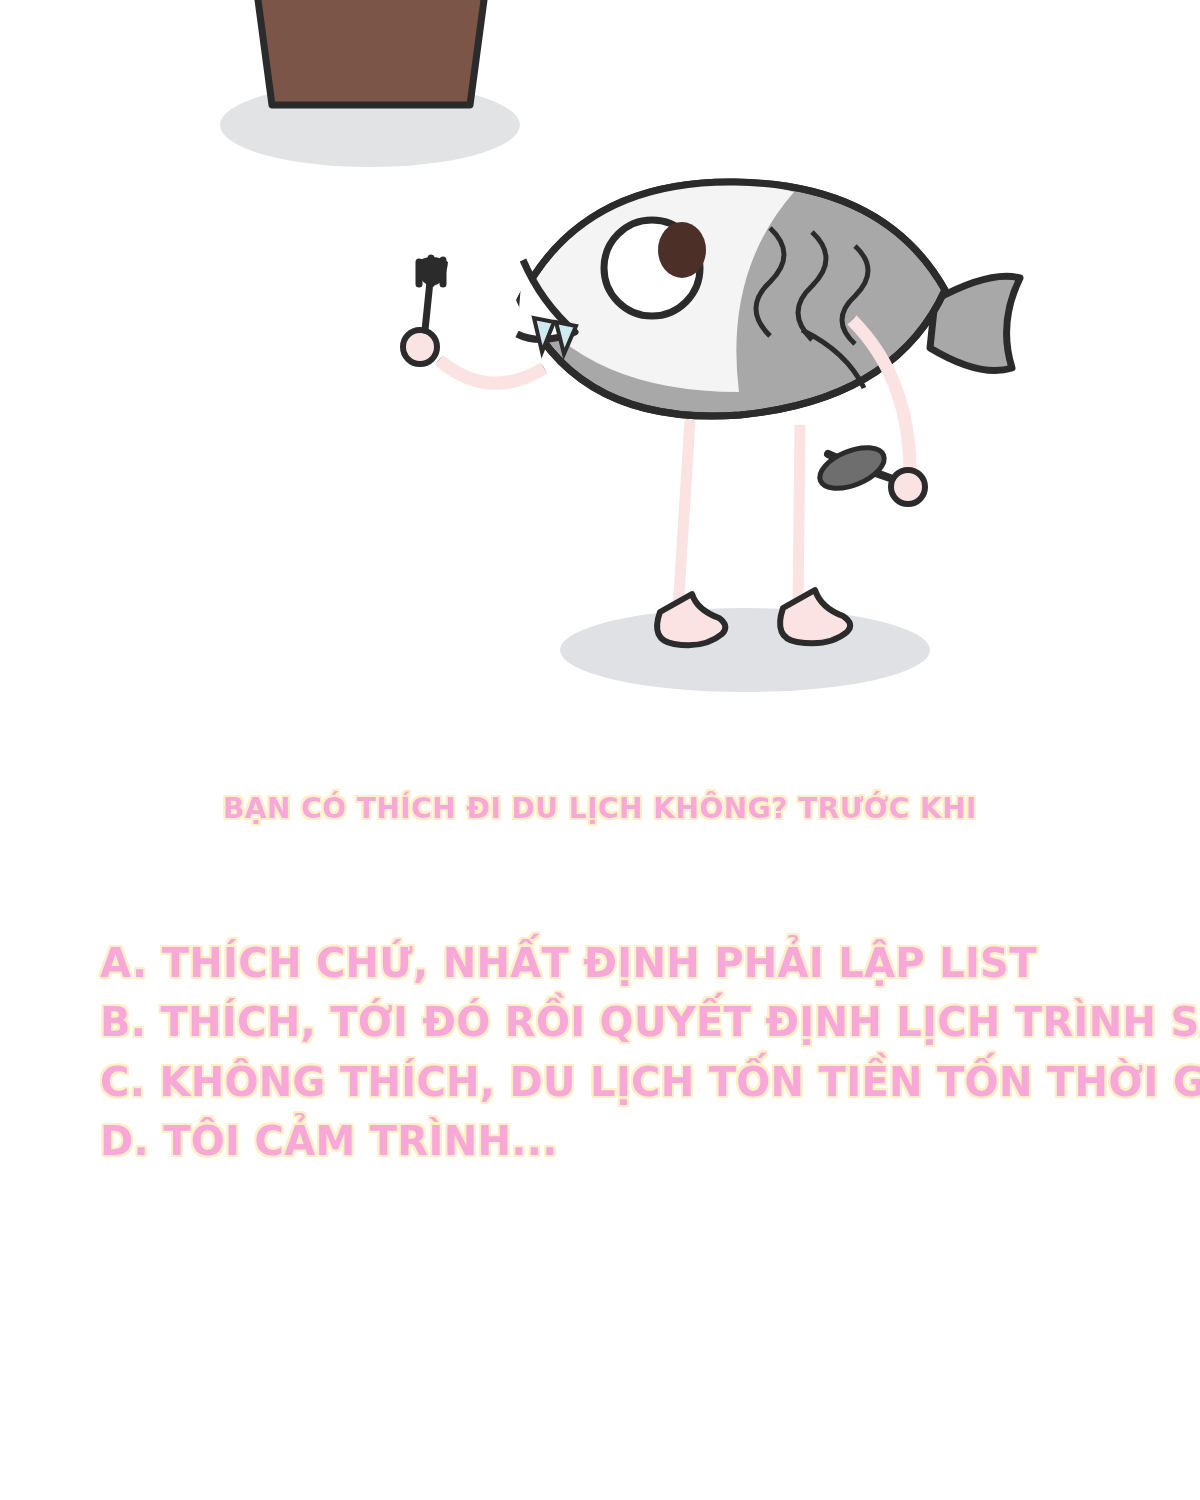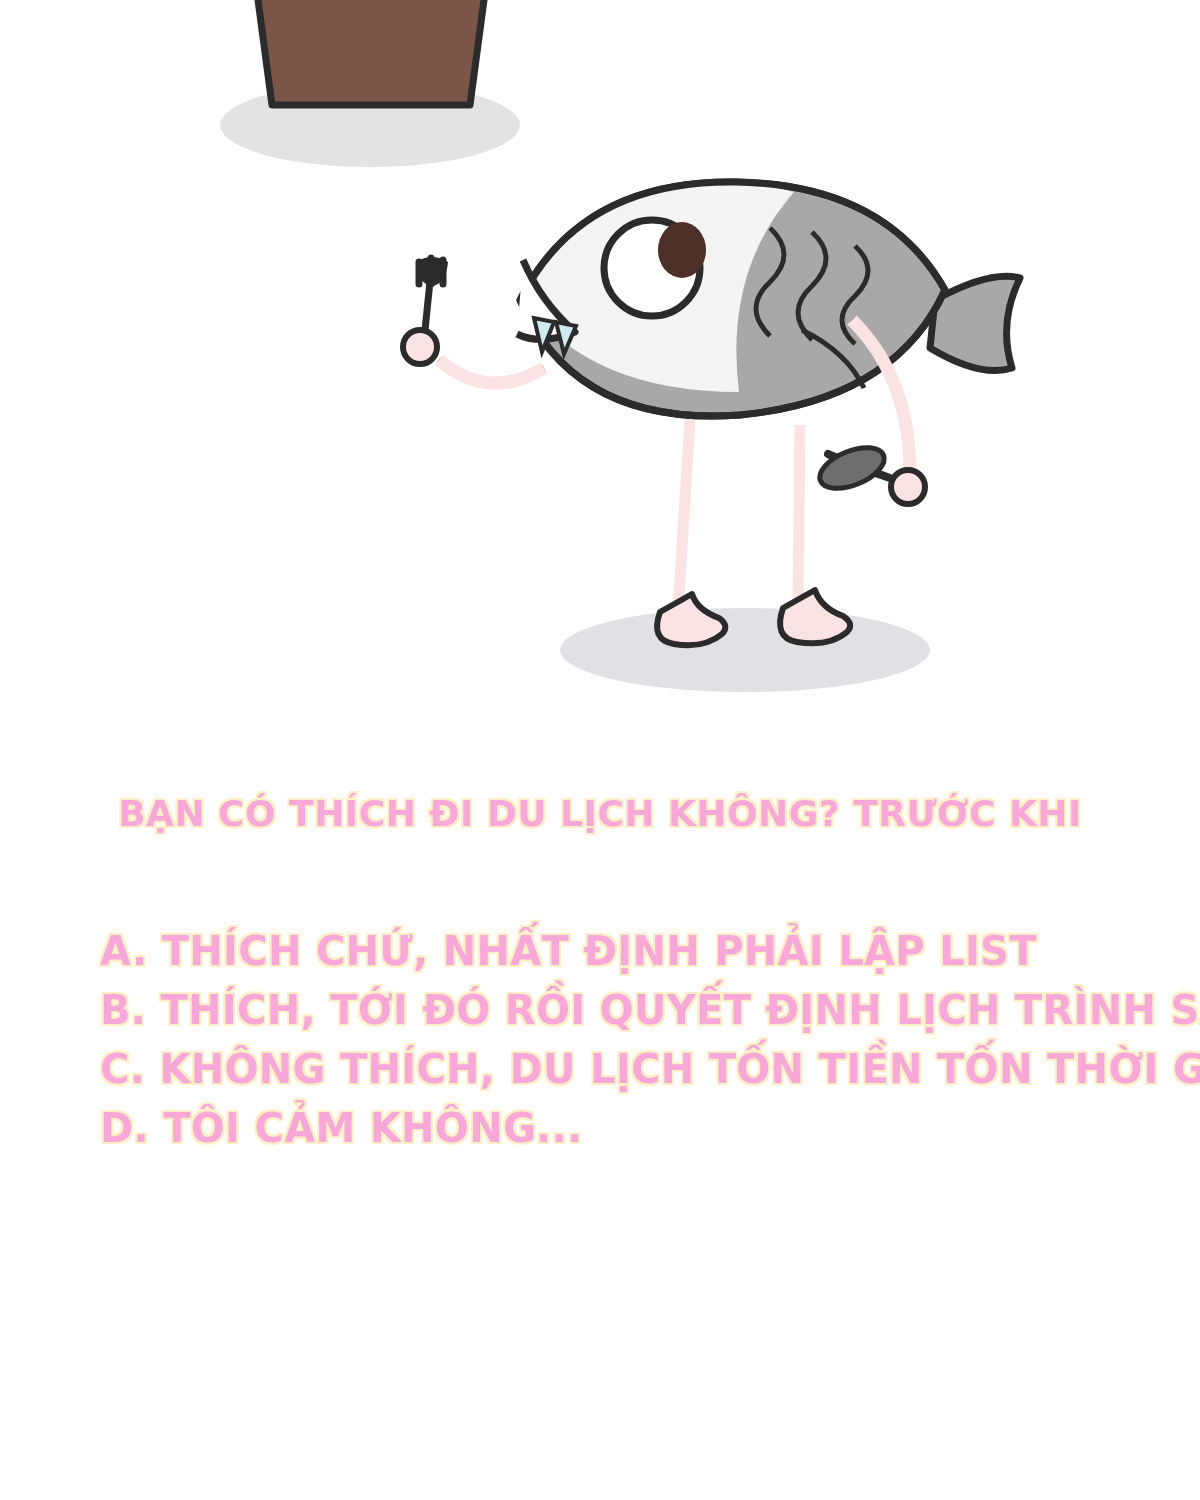--- a/index.html
+++ b/index.html
@@ -30,31 +30,31 @@
     left: 0;
     top: 790px;
     width: 1200px;
     padding: 0 60px;
     box-sizing: border-box;
   }
   .question {
     text-align: center;
     font-family: "DejaVu Sans", sans-serif;
     font-weight: bold;
-    font-size: 36px;
+    font-size: 28px;
     line-height: 1.33;
     letter-spacing: 0.5px;
     color: #f7a8d8;
     text-shadow:
       2px 0 0 #fdf0c8, -2px 0 0 #fdf0c8, 0 2px 0 #fdf0c8, 0 -2px 0 #fdf0c8,
       2px 2px 0 #fdf0c8, -2px 2px 0 #fdf0c8, 2px -2px 0 #fdf0c8, -2px -2px 0 #fdf0c8;
     margin: 0;
   }
   .answers {
-    margin-top: 84px;
+    margin-top: 107px;
     padding-left: 40px;
   }
   .answer {
     font-family: "DejaVu Sans", sans-serif;
     font-weight: bold;
     font-size: 40px;
     line-height: 1.48;
     letter-spacing: 0.3px;
     color: #f7a8d8;
     text-shadow:
@@ -117,17 +117,17 @@
   </svg>
 
   <div class="text-block">
     <div class="question">
       <div>BẠN CÓ THÍCH ĐI DU LỊCH KHÔNG? TRƯỚC KHI</div>
     </div>
     <div class="answers">
       <div class="answer">A. THÍCH CHỨ, NHẤT ĐỊNH PHẢI LẬP LIST</div>
       <div class="answer">B. THÍCH, TỚI ĐÓ RỒI QUYẾT ĐỊNH LỊCH TRÌNH SAU</div>
       <div class="answer">C. KHÔNG THÍCH, DU LỊCH TỐN TIỀN TỐN THỜI GIAN</div>
-      <div class="answer">D. TÔI CẢM KHÔNG...</div>
+      <div class="answer">D. TÔI CẢM TRÌNH...</div>
     </div>
   </div>
 
 </div>
 
 </body></html>

